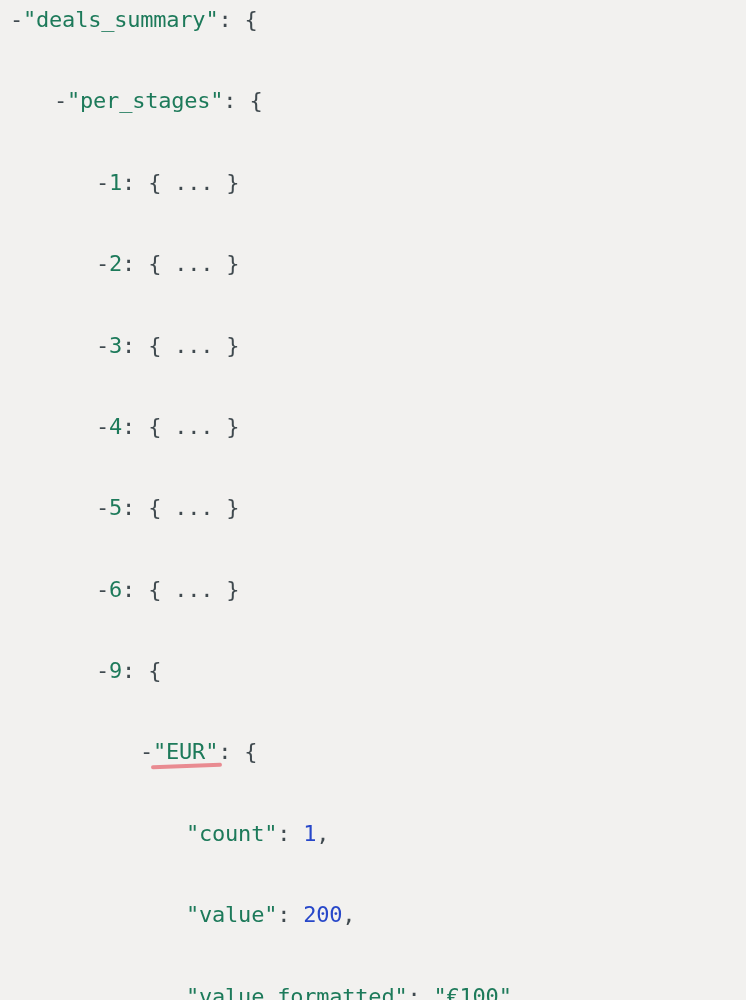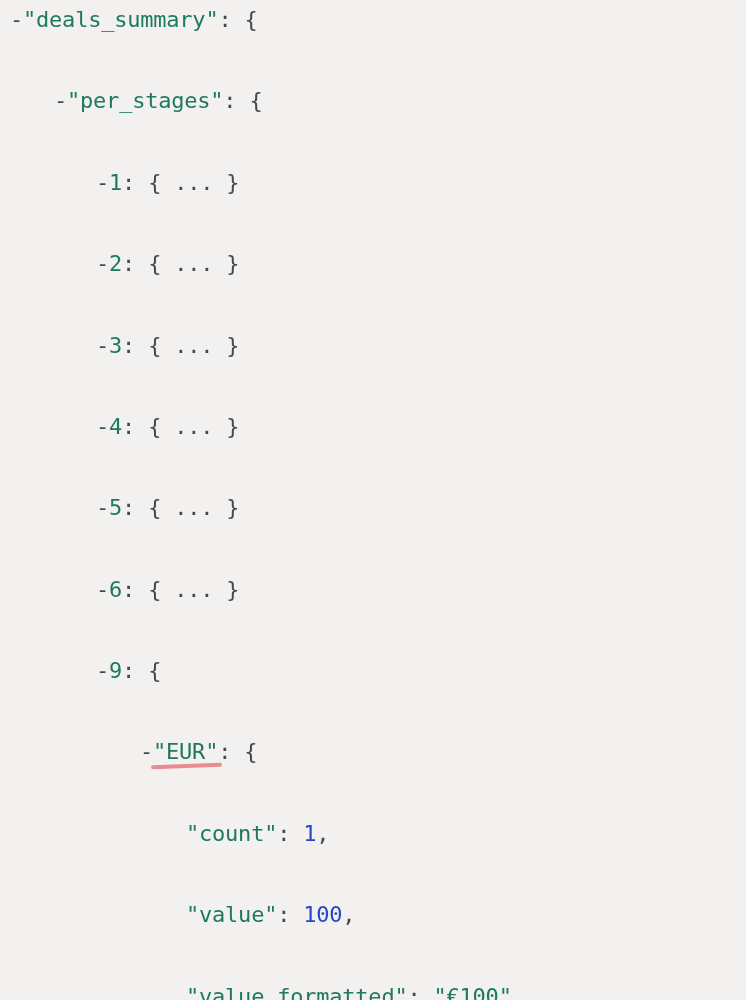--- a/index.html
+++ b/index.html
@@ -47,21 +47,21 @@
 <span class="l i2"><span class="t">-</span><span class="k">"per_stages"</span><span class="c">:</span> <span class="b">{</span></span>
 <span class="l i3"><span class="t">-</span><span class="kn">1</span><span class="c">:</span> <span class="dots">{ ... }</span></span>
 <span class="l i3"><span class="t">-</span><span class="kn">2</span><span class="c">:</span> <span class="dots">{ ... }</span></span>
 <span class="l i3"><span class="t">-</span><span class="kn">3</span><span class="c">:</span> <span class="dots">{ ... }</span></span>
 <span class="l i3"><span class="t">-</span><span class="kn">4</span><span class="c">:</span> <span class="dots">{ ... }</span></span>
 <span class="l i3"><span class="t">-</span><span class="kn">5</span><span class="c">:</span> <span class="dots">{ ... }</span></span>
 <span class="l i3"><span class="t">-</span><span class="kn">6</span><span class="c">:</span> <span class="dots">{ ... }</span></span>
 <span class="l i3"><span class="t">-</span><span class="kn">9</span><span class="c">:</span> <span class="b">{</span></span>
 <span class="l i4"><span class="t">-</span><span class="k ul">"EUR"</span><span class="c">:</span> <span class="b">{</span></span>
 <span class="l i5"><span class="k">"count"</span><span class="c">:</span> <span class="n">1</span><span class="c">,</span></span>
-<span class="l i5"><span class="k">"value"</span><span class="c">:</span> <span class="n">100</span><span class="c">,</span></span>
+<span class="l i5"><span class="k">"value"</span><span class="c">:</span> <span class="n">200</span><span class="c">,</span></span>
 <span class="l i5"><span class="k">"value_formatted"</span><span class="c">:</span> <span class="s">"€100"</span><span class="c">,</span></span>
 
 
 
 
 
 
 
 
 

